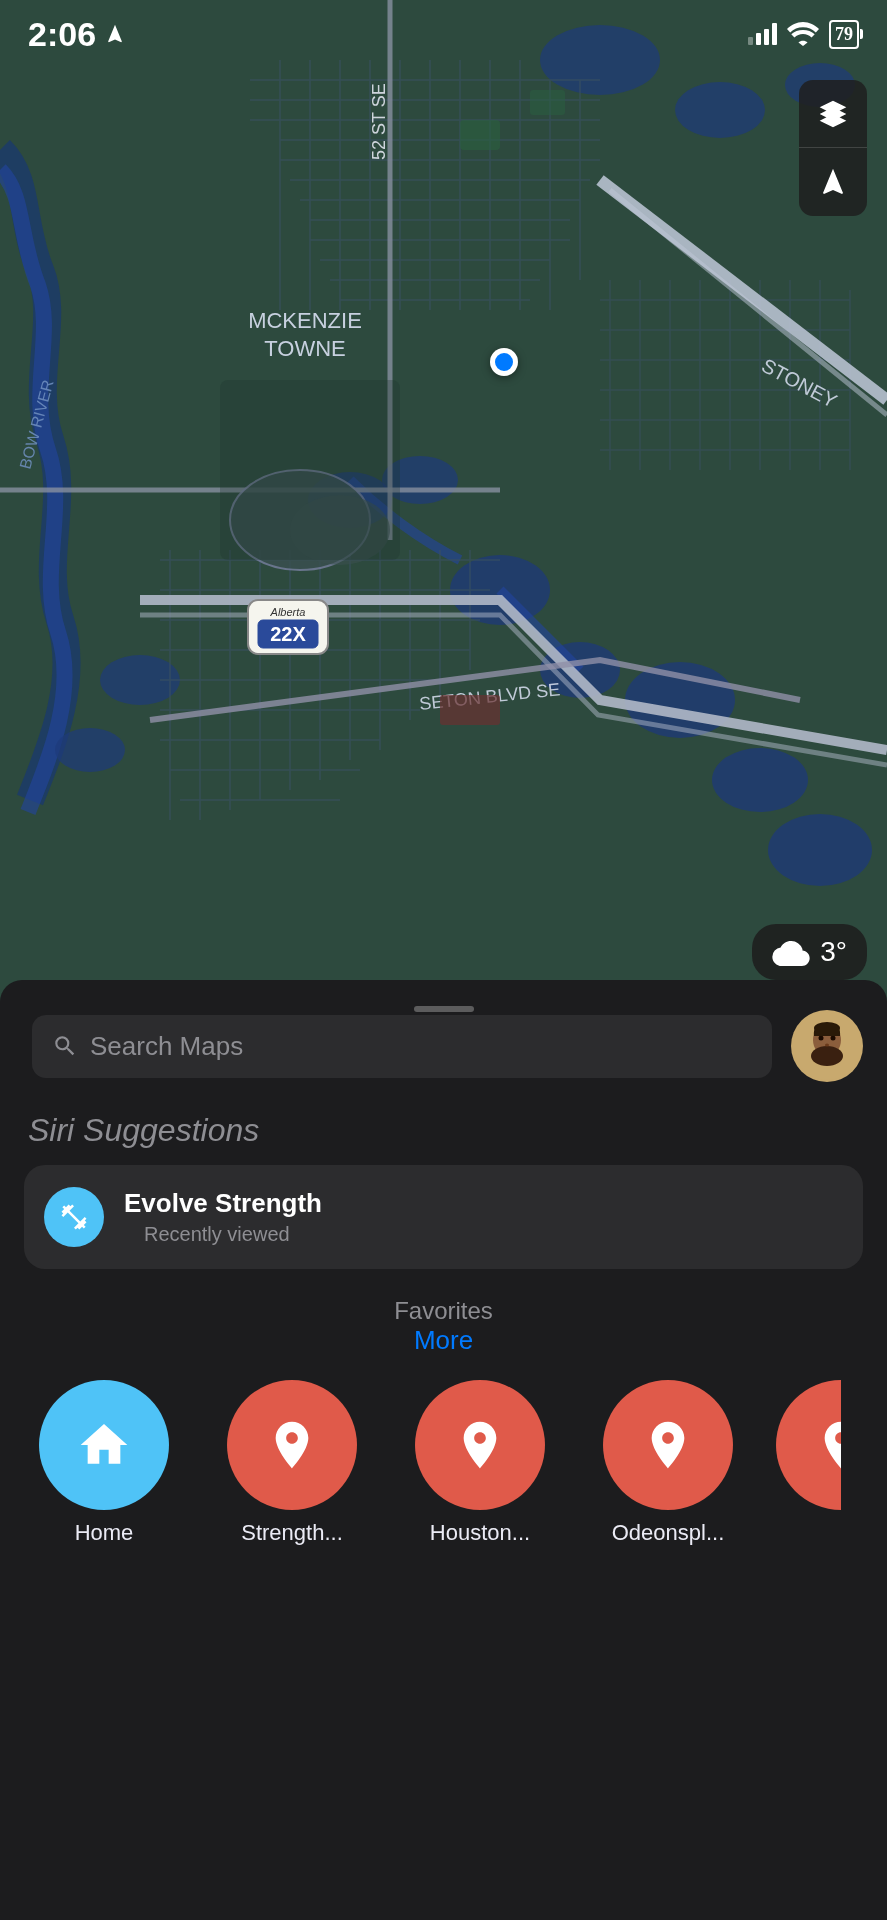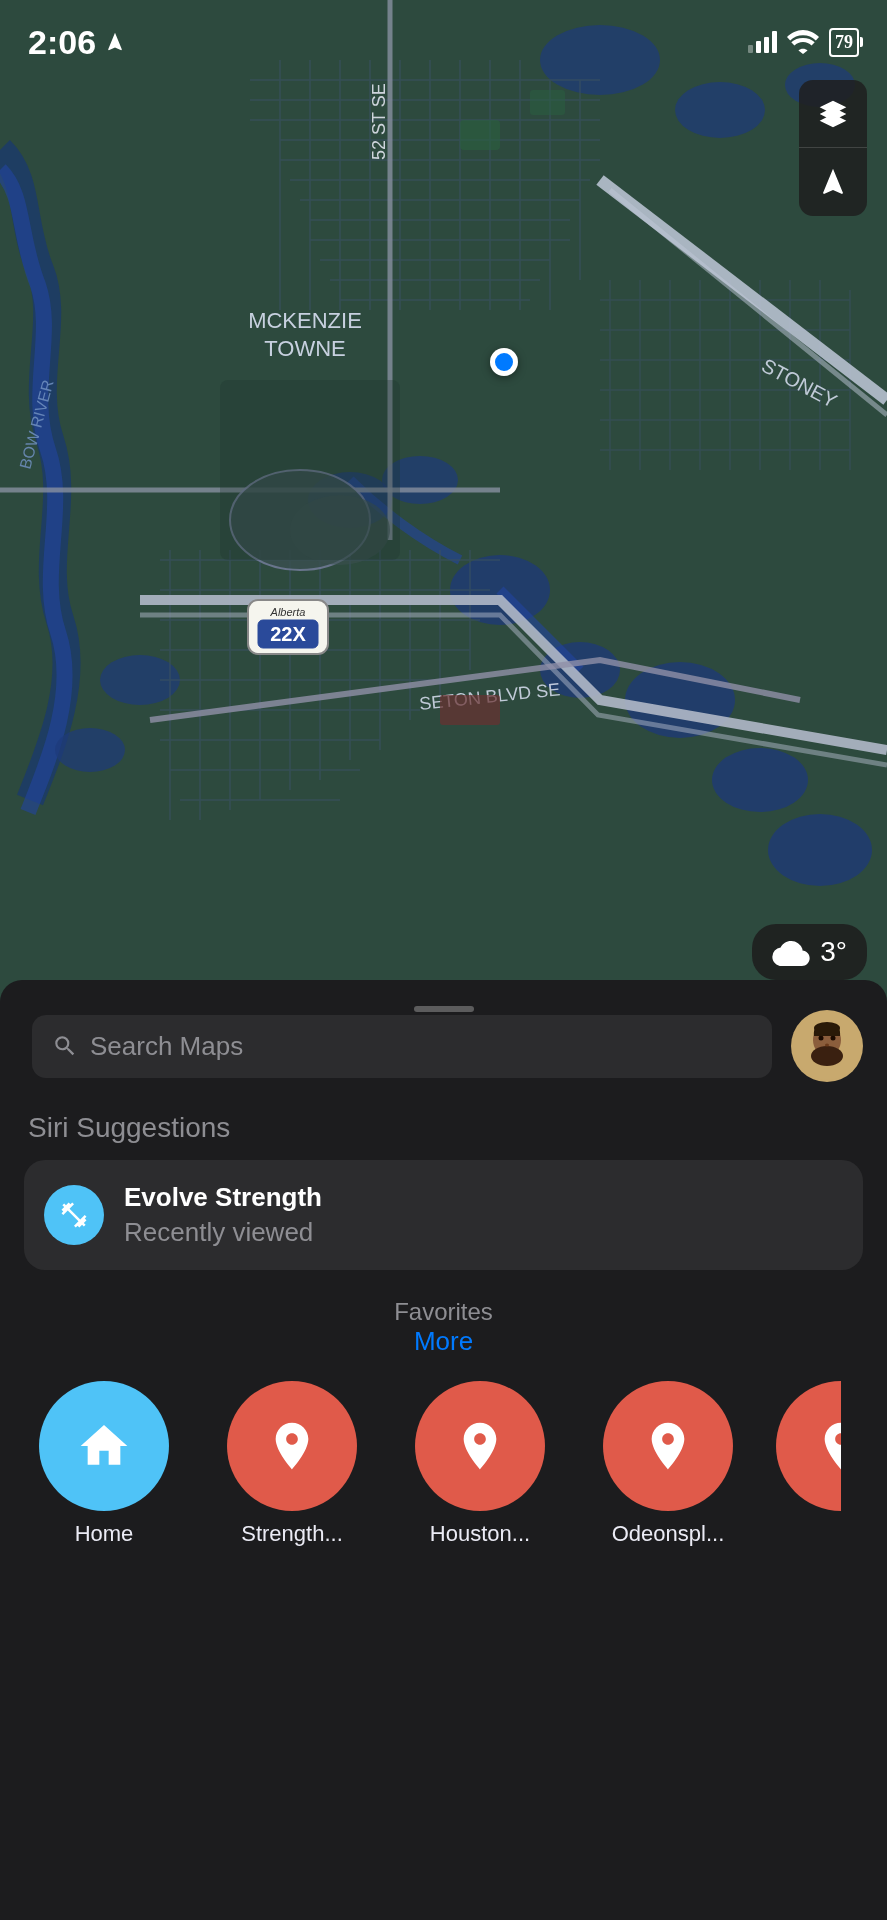--- a/index.html
+++ b/index.html
@@ -9,21 +9,21 @@
       height: 1920px;
       overflow: hidden;
       font-family: -apple-system, 'SF Pro Display', 'Helvetica Neue', Arial, sans-serif;
       background: #1c1c1e;
       position: relative;
     }
 
     
     .status-bar {
       position: absolute;
-      top: 12px; left: 0; right: 0;
+      top: 4px; left: 0; right: 0;
       height: 60px;
       display: flex;
       align-items: center;
       justify-content: space-between;
       padding: 0 28px;
       z-index: 100;
     }
     .status-time {
       color: white;
       font-size: 34px;
@@ -190,24 +190,25 @@
       justify-content: center;
     }
     .avatar-svg {
       width: 68px;
       height: 68px;
     }
 
     
     .section-label {
       color: #8e8e93;
-      font-size: 28px;
+      font-size: 32px;
       font-weight: 500;
       margin-bottom: 16px;
       padding-left: 4px;
+      font-style: italic;
     }
 
     
     .suggestion-item {
       background: #2c2c2e;
       border-radius: 21px;
       padding: 22px 20px;
       display: flex;
       align-items: center;
       gap: 20px;
@@ -229,22 +230,23 @@
       height: 30px;
       fill: white;
     }
     .suggestion-name {
       color: white;
       font-size: 26px;
       font-weight: 700;
     }
     .suggestion-sub {
       color: #8e8e93;
-      font-size: 26px;
+      font-size: 20px;
       margin-top: 4px;
+      margin-left: 20px;
     }
 
     
     .favorites-header {
       display: flex;
       align-items: center;
       justify-content: space-between;
       margin-bottom: 24px;
       flex-direction: column;
     }

